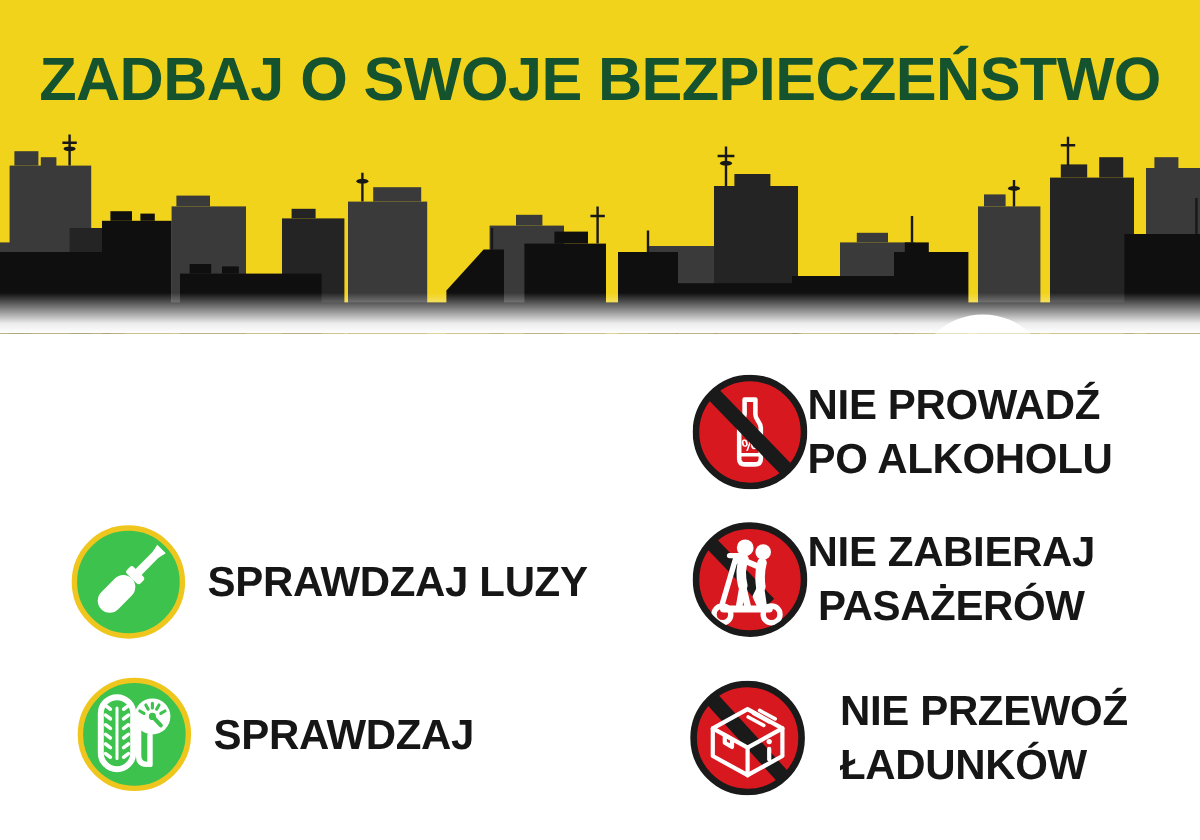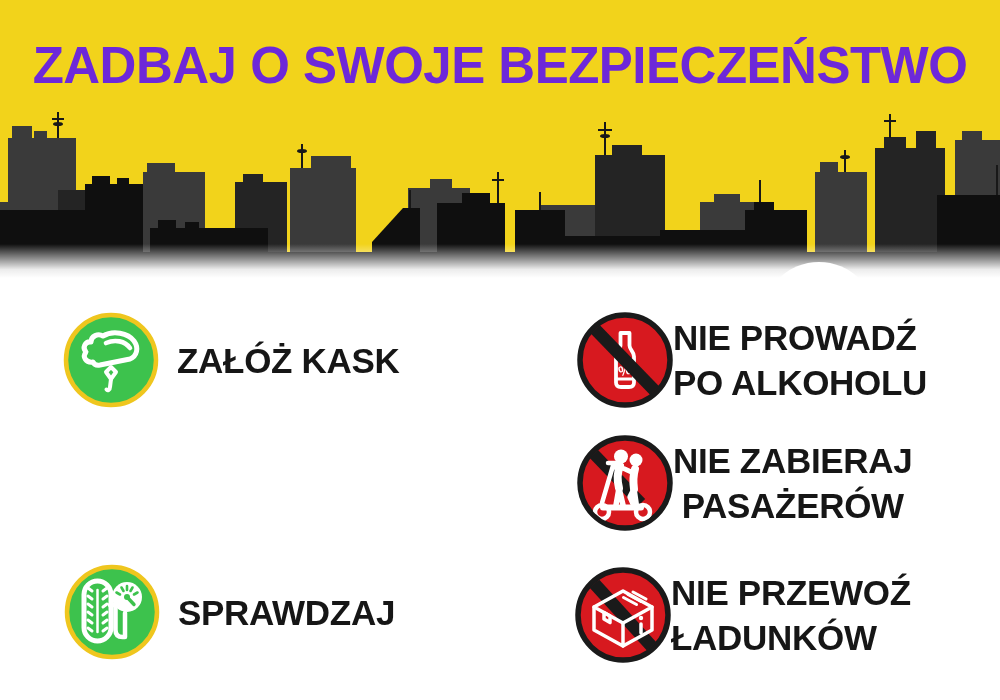--- a/index.html
+++ b/index.html
@@ -9,21 +9,21 @@
   }
   *{margin:0;padding:0;box-sizing:border-box;}
   html,body{width:1000px;height:700px;overflow:hidden;background:#fff;
     font-family:"Liberation Sans",sans-serif;}
   .poster{position:relative;width:1000px;height:700px;background:#fff;overflow:hidden;}
 
   
   .hero{position:absolute;top:0;left:0;width:1000px;height:278px;
     background:var(--yellow);overflow:hidden;}
   .title{position:absolute;top:40px;left:0;width:1000px;text-align:center;
-    font-size:51px;font-weight:bold;letter-spacing:-.5px;color:#6d28d9;
+    font-size:51px;font-weight:bold;letter-spacing:-.5px;color:#14532d;
     white-space:nowrap;line-height:1;}
   .skyline{position:absolute;left:0;bottom:0;width:1000px;height:168px;display:block;}
   .back  rect{fill:var(--skyline-gray);}
   .mid   rect{fill:var(--skyline-mid);}
   .front rect,.front polygon{fill:var(--skyline-dark);}
   .masts line{stroke:#181818;stroke-width:2;}
   .masts ellipse{fill:#181818;}
   .moon-glow{position:absolute;left:762px;top:262px;width:114px;height:114px;
     border-radius:50%;background:#fff;}
   .hero-fade{position:absolute;left:0;bottom:0;width:1000px;height:34px;
@@ -34,21 +34,21 @@
   .item .icn{flex:0 0 96px;width:96px;height:96px;}
   .item.left-col .txt{margin-left:18px;}
   .item.right-col .txt{margin-left:0;}
   .txt span{display:block;white-space:nowrap;font-size:35px;font-weight:bold;
     line-height:45px;letter-spacing:-.3px;color:var(--ink);}
   #item-helmet{left:63px;top:312px;}
   #item-screwdriver{left:59px;top:437px;}
   #item-tire{left:64px;top:564px;}
   #item-alcohol{left:577px;top:312px;}
   #item-passengers{left:577px;top:435px;text-align:center;}
-  #item-cargo{left:575px;top:567px;}
+  #item-cargo{left:575px;top:567px;gap:29px;}
 
   
   .ring-gold{fill:var(--green);stroke:var(--gold-ring);stroke-width:4.5px;}
   .ring-black{fill:var(--red);stroke:#1A1A1A;stroke-width:5.5px;}
   .wl{stroke:#fff;fill:none;stroke-linecap:round;stroke-linejoin:round;}
   .wf{fill:#fff;stroke:none;}
   .slash{stroke:#1A1A1A;stroke-linecap:butt;}
   .gk{stroke:var(--green);stroke-linecap:round;fill:none;}
   .pct{fill:#fff;font-family:"Liberation Sans",sans-serif;font-weight:bold;font-size:14px;}
 </style>
@@ -128,34 +128,36 @@
         <line x1="890" y1="4" x2="890" y2="28"></line>
           <line x1="884" y1="11" x2="896" y2="11"></line>
         <line x1="997" y1="55" x2="997" y2="85"></line>
       </g>
     </svg>
 
     <div class="moon-glow"></div>
     <div class="hero-fade"></div>
   </div>
 
-  <div class="item left-col" id="item-helmet">
+
+  <div class="item left-col" id="item-screwdriver">
     <svg class="icn" viewBox="0 0 96 96">
       <circle class="ring-gold" cx="48" cy="48" r="45"></circle>
-      <path class="wl" stroke-width="5" d="M30,50 C23,51 19,45 23,40 C19,36 22,29 28,30 C28,24 35,21 40,24 C50,18 65,21 71,29 C76,36 74,44 67,47 L37,53 C34,53.5 31,52.5 30,50 Z"></path>
-      <path class="wl" stroke-width="4.6" d="M43,31 C52,27 62,29 67,36"></path>
-      <path class="wl" stroke-width="4" d="M48,55 L53,60 L48,67 L43,60 Z"></path>
-      <path class="wl" stroke-width="4" d="M48,67 L47,75 C47,78 44.5,79 43.5,77.5"></path>
-    </svg>
-    <div class="txt">
-      <span>ZAŁÓŻ KASK</span>
+      <g class="wf" transform="rotate(45 48 48)">
+        <polygon points="43,9 53,9 51.5,16 44.5,16"></polygon>
+        <rect x="44.5" y="14" width="7" height="23"></rect>
+        <rect x="40" y="36" width="16" height="8" rx="2.5"></rect>
+        <rect x="38" y="44" width="20" height="36" rx="10"></rect>
+      </g>
+    </svg>
+    <div class="txt">
+      <span>SPRAWDZAJ LUZY</span>
       <span></span>
     </div>
   </div>
-
 
   <div class="item left-col" id="item-tire">
     <svg class="icn" viewBox="0 0 96 96">
       <circle class="ring-gold" cx="48" cy="48" r="45"></circle>
       <rect class="wl" stroke-width="5" x="20" y="17" width="27" height="60" rx="13.5"></rect>
       <line class="wl" stroke-width="2.5" x1="33.5" y1="26" x2="33.5" y2="68"></line>
       <path class="wl" stroke-width="3" d="M24,24 l4,3 M24,32 l4,3 M24,40 l4,3 M24,48 l4,3 M24,56 l4,3 M24,64 l4,3
                                            M43,24 l-4,3 M43,32 l-4,3 M43,40 l-4,3 M43,48 l-4,3 M43,56 l-4,3 M43,64 l-4,3"></path>
       <path class="wl" stroke-width="4.5" d="M46,41 H51.5 V66 Q51.5,73 58.5,73 H61 V49"></path>
       <circle class="wf" cx="63" cy="33" r="15"></circle>

